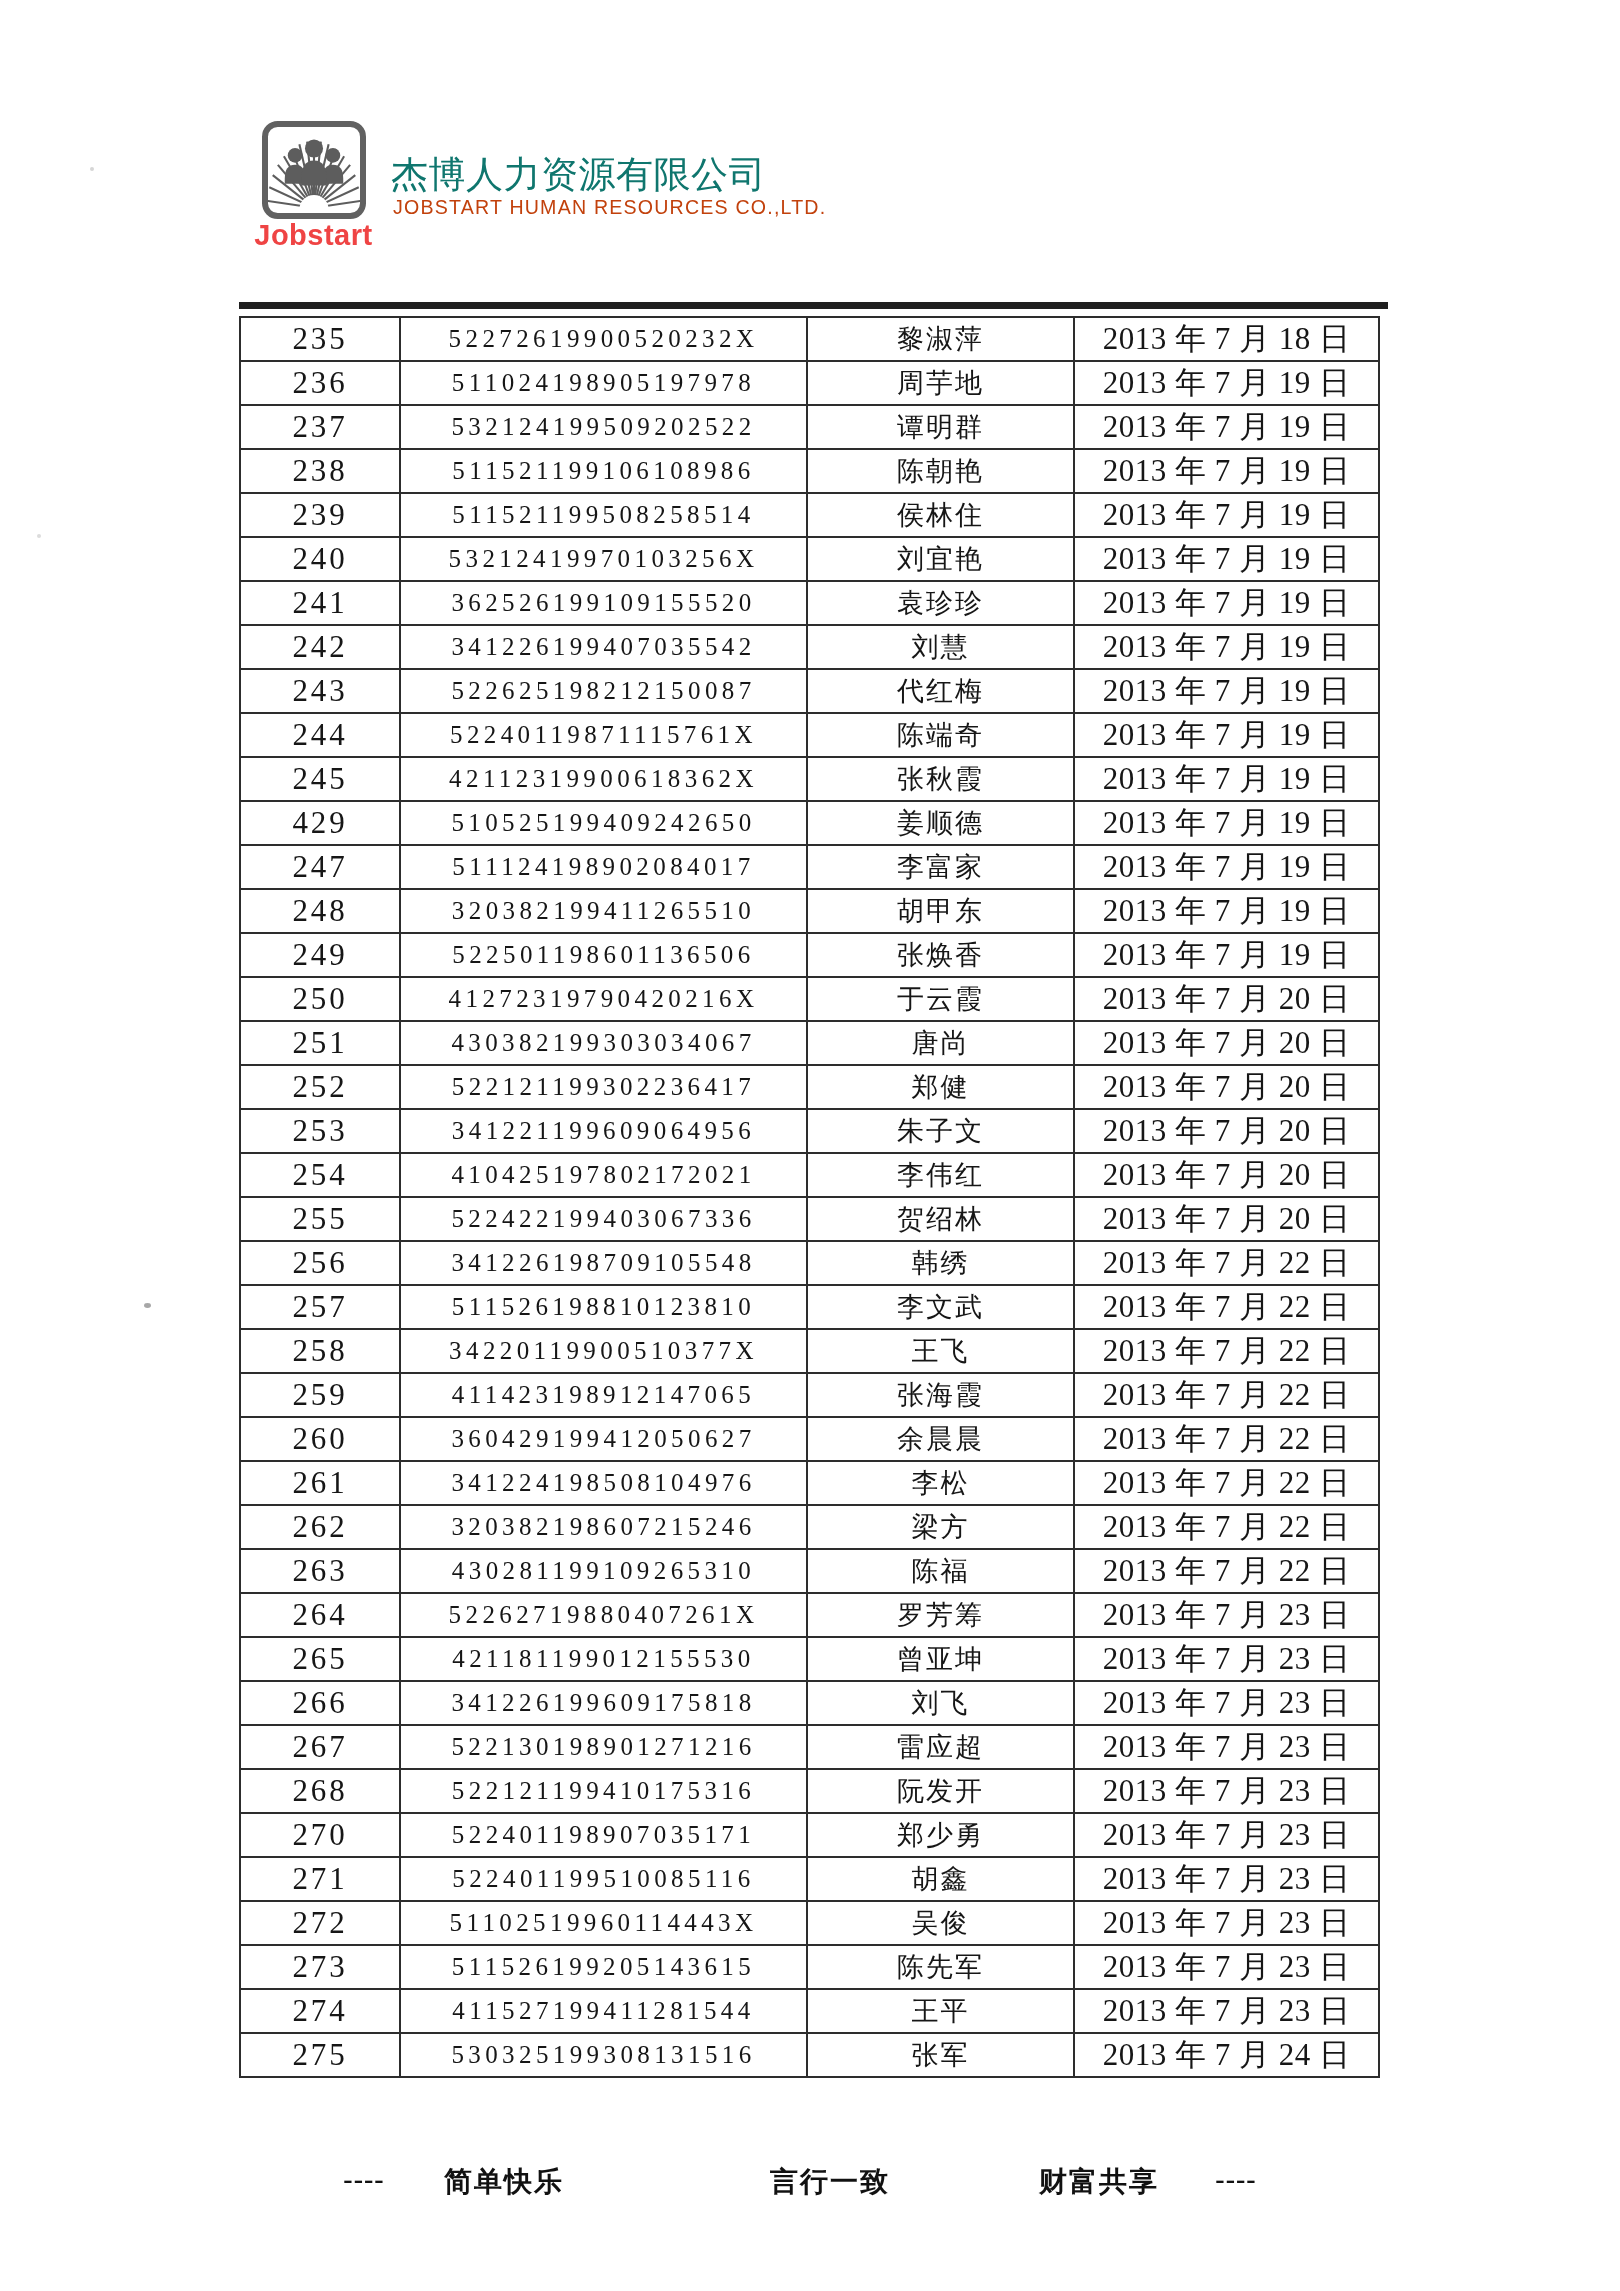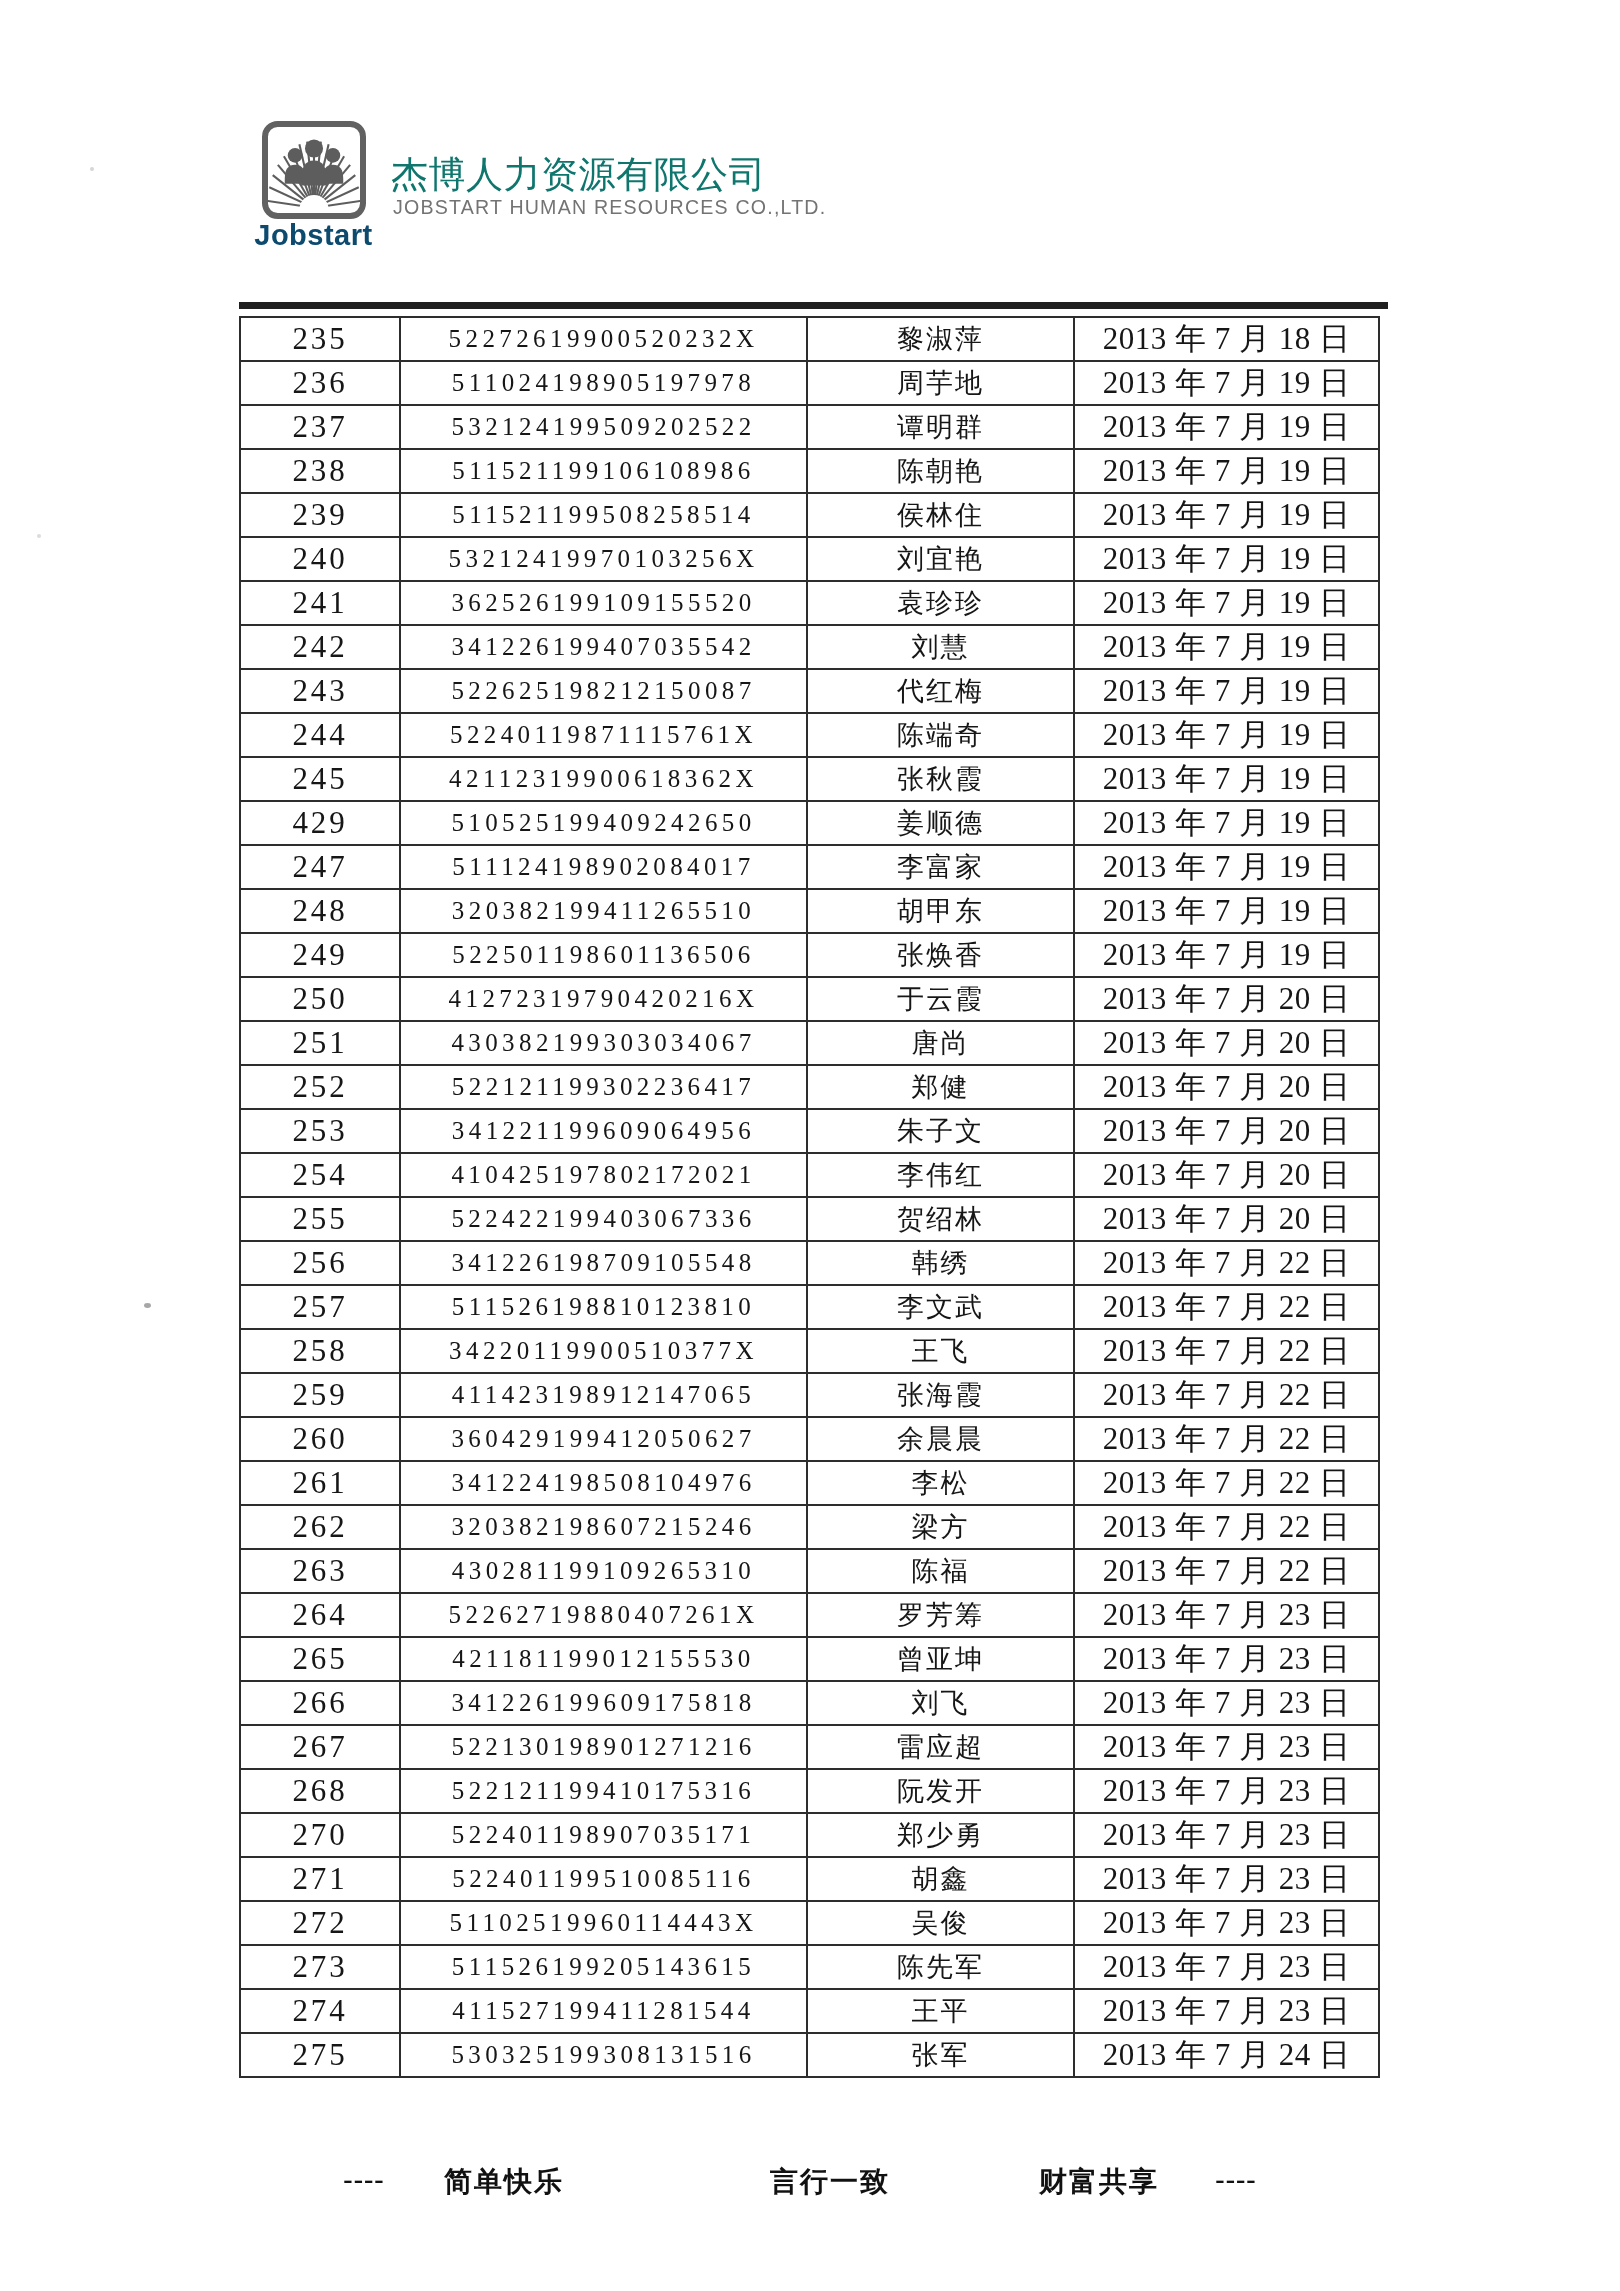--- a/index.html
+++ b/index.html
@@ -31,39 +31,39 @@
   .logo-box svg { width: 100%; height: 100%; display: block; }
   .brand-label {
     position: absolute;
     left: 238px; top: 219px;
     width: 151px;
     text-align: center;
     font-family: "Liberation Sans", sans-serif;
     font-weight: bold;
     font-size: 29px;
     letter-spacing: 0.5px;
-    color: #0c4a6e;
+    color: #ef4444;
   }
   .company-zh {
     position: absolute;
     left: 391px; top: 150px;
     font-family: "Liberation Sans", sans-serif;
     font-size: 37px;
     font-weight: 500;
     letter-spacing: 0.5px;
     color: #0f766e;
     white-space: nowrap;
   }
   .company-en {
     position: absolute;
     left: 393px; top: 196px;
     font-family: "Liberation Sans", sans-serif;
     font-size: 19.6px;
     letter-spacing: 1.2px;
-    color: #737373;
+    color: #c2410c;
     white-space: nowrap;
   }
 
   
   .thick-rule {
     position: absolute;
     left: 239px; top: 302px;
     width: 1149px; height: 6.9px;
     background: #1f1f1f;
   }

